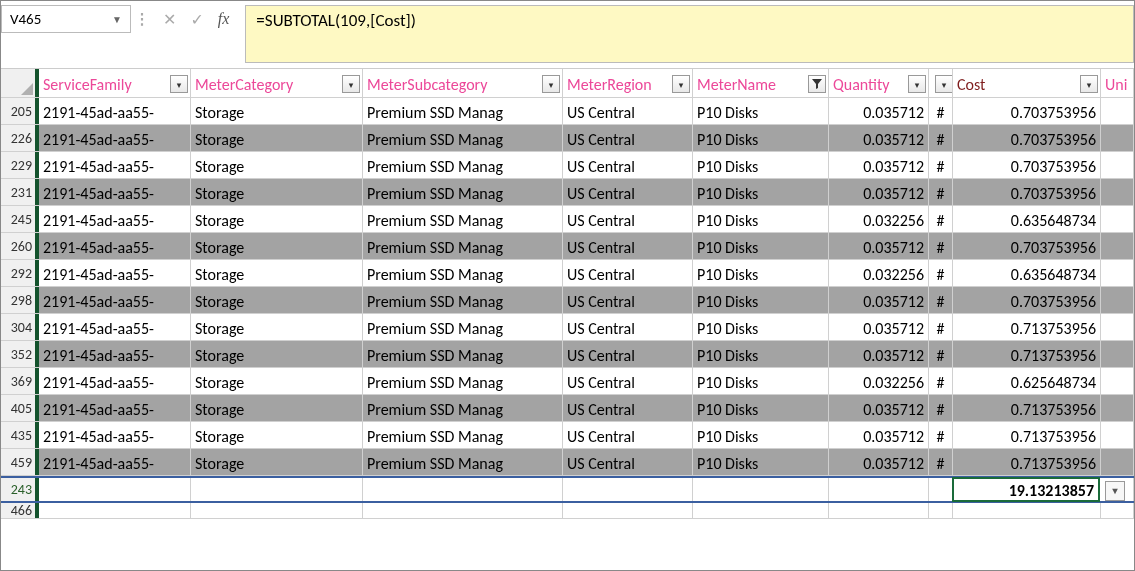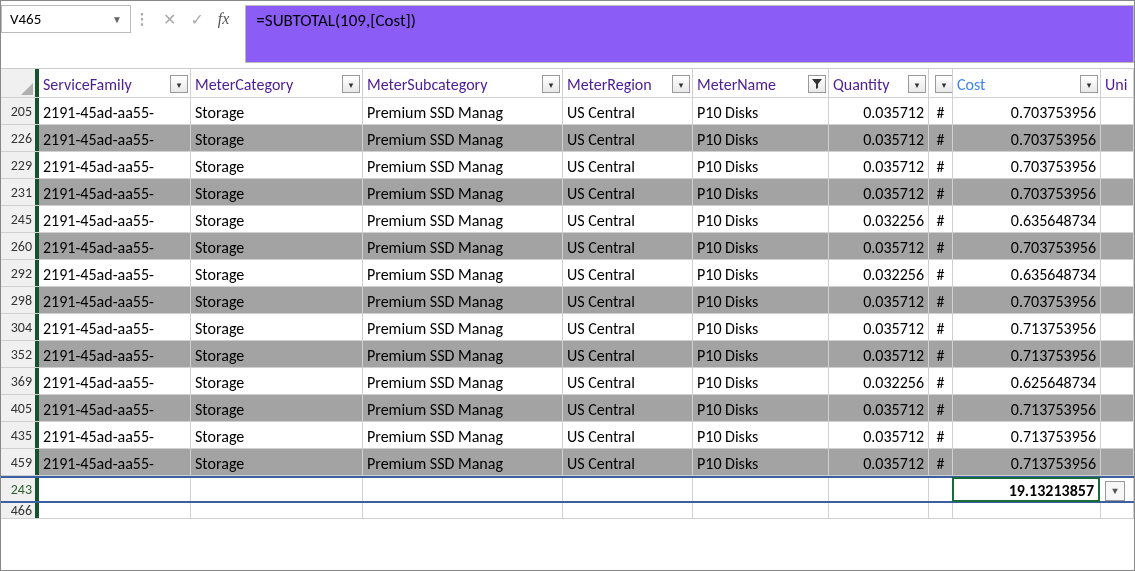--- a/index.html
+++ b/index.html
@@ -56,21 +56,21 @@
     font-style: italic;
     font-family: "Times New Roman", serif;
     color: #555;
     font-size: 17px;
   }
   .formula-input {
     flex: 1;
     border: 1px solid #bbb;
     padding: 4px 10px;
     font-size: 17px;
-    background: #8b5cf6;
+    background: #fef9c3;
     height: 58px;
   }
 
   
   .sheet {
     display: flex;
     flex-direction: column;
     width: 100%;
   }
   .row {
@@ -177,22 +177,22 @@
     border: 1px solid #999;
     display: flex;
     align-items: center;
     justify-content: center;
     font-size: 10px;
     color: #555;
     margin-left: 4px;
     background: #f7f7f7;
   }
 
-  .header-label { color: #4c1d95; }
-  .cost-header { color: #3b82f6; }
+  .header-label { color: #ec4899; }
+  .cost-header { color: #7f1d1d; }
 </style>
 </head>
 <body>
 
 <div class="formula-bar">
   <div class="name-box">
     <span>V465</span>
     <span class="dd">▼</span>
   </div>
   <div class="fb-divider">⋮</div>

